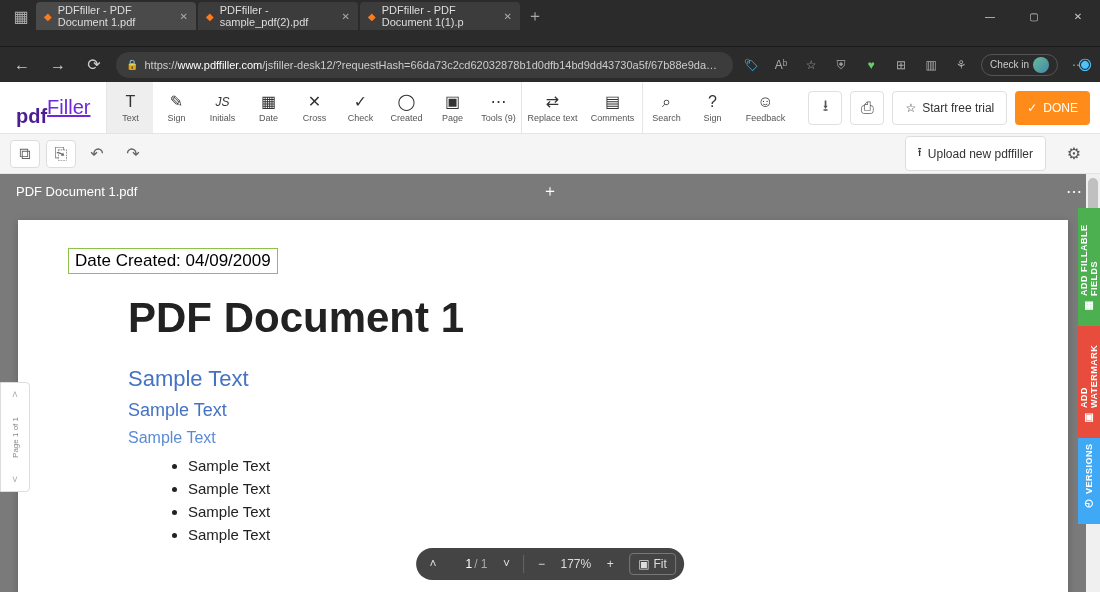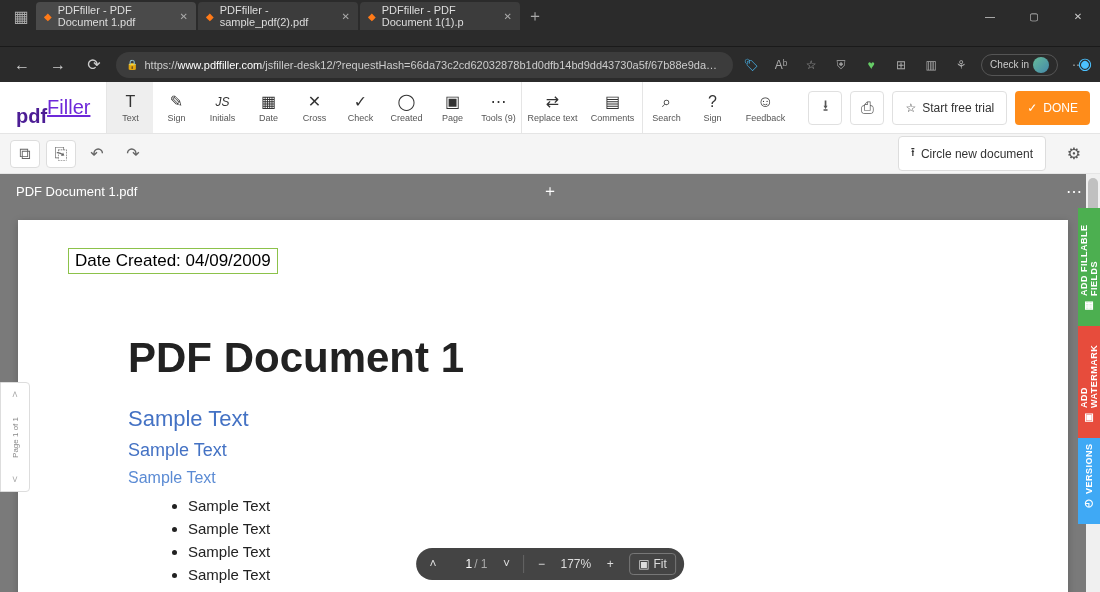--- a/index.html
+++ b/index.html
@@ -52,21 +52,21 @@
 .gear-btn { width:32px; height:32px; display:flex; align-items:center; justify-content:center; color:#555; margin-left:6px;}
 
 
 .doc-tabs { height:34px; background:#7a7a7a; display:flex; align-items:center; padding:0 16px; color:#fff; font-size:13px;}
 .doc-tabs .plus { margin-left:auto; margin-right:auto; font-size:16px; position:absolute; left:50%; transform:translateX(-50%);}
 .doc-tabs .dots { margin-left:auto; font-size:16px; letter-spacing:2px;}
 
 
 .canvas-wrap { flex:1; background:#7a7a7a; position:relative; overflow:hidden;}
 .page { position:absolute; left:18px; right:32px; top:12px; bottom:-40px; background:#fff; box-shadow:0 2px 8px rgba(0,0,0,0.2); padding:28px 50px;}
-.date-box { border:1px solid #8cc24a; padding:2px 6px; font-size:17px; display:inline-block; margin-bottom:40px;}
+.date-box { border:1px solid #8cc24a; padding:2px 6px; font-size:17px; display:inline-block; }
 .doc-h1 { font-size:42px; font-weight:700; margin:20px 0 24px 60px; color:#222;}
 .st { color:#4472c4; margin-left:60px; margin-bottom:8px;}
 .st1 { font-size:22px;} .st2 { font-size:18px;} .st3 { font-size:16px; color:#5b8bd4;}
 .bullets { margin-left:120px; margin-top:10px;}
 .bullets li { font-size:15px; margin-bottom:6px; color:#222;}
 
 
 .page-thumb { position:absolute; left:0; top:300px; width:30px; height:110px; background:#fff; border:1px solid #ddd; border-radius:0 4px 4px 0; display:flex; flex-direction:column; align-items:center; justify-content:space-between; padding:6px 0; font-size:8px; color:#888; z-index:3;}
 .page-thumb .arr { font-size:10px; color:#aaa;}
 .page-thumb .lbl { writing-mode:vertical-rl; transform:rotate(180deg);}
@@ -244,21 +244,21 @@
         <span>⎘</span>
       </div>
     <div class="tb2-btn">
         <span>↶</span>
       </div>
     <div class="tb2-btn">
         <span>↷</span>
       </div>
     <div class="upload-btn">
         <span>⭱</span>
-        <span>Circle new document</span>
+        <span>Upload new pdffiller</span>
       </div>
     <div class="gear-btn">
         <span>⚙</span>
       </div>
   </div>
 
   <div class="doc-tabs" style="position:relative">
     <span>PDF Document 1.pdf</span>
     <span class="plus">＋</span>
     <span class="dots">⋯</span>

